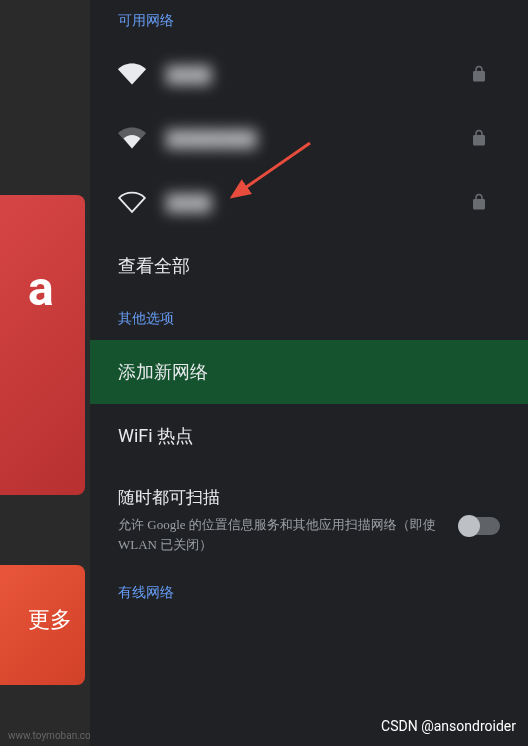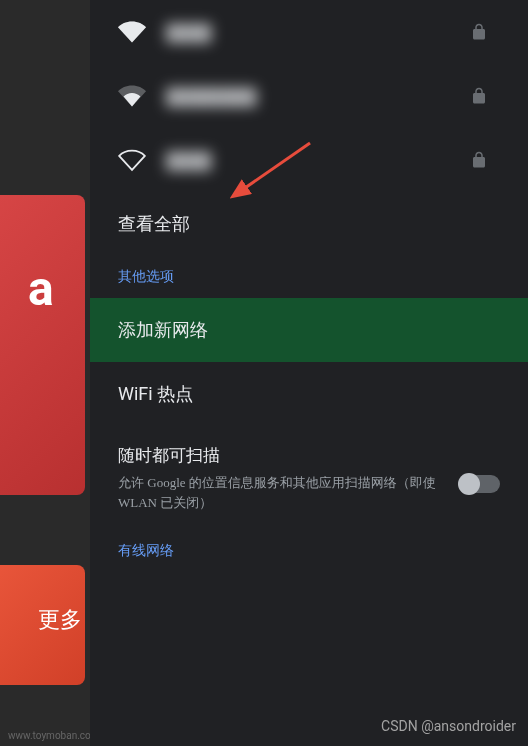--- a/index.html
+++ b/index.html
@@ -44,21 +44,21 @@
       position: absolute;
       left: 0;
       top: 565px;
       width: 85px;
       height: 120px;
       background: linear-gradient(135deg, #e8553a, #d14028);
       border-radius: 0 8px 8px 0;
     }
     .bg-more {
       position: absolute;
-      left: 38px;
+      left: 28px;
       top: 605px;
       color: #fff;
       font-size: 22px;
     }
     .bg-footer {
       position: absolute;
       left: 0;
       bottom: 0;
       width: 100%;
       height: 20px;
@@ -166,36 +166,37 @@
     .arrow {
       position: absolute;
       left: 230px;
       top: 135px;
       pointer-events: none;
     }
     .watermark {
       position: absolute;
       right: 12px;
       bottom: 12px;
-      color: #a3a3a3;
+      color: #ffffff;
       font-size: 14px;
     }
   </style>
 </head>
 <body>
 
 <div class="bg-left"></div>
 <div class="bg-card-1"></div>
 <div class="bg-a-letter">a</div>
 <div class="bg-card-2"></div>
 <div class="bg-more">更多</div>
 <div class="bg-footer">www.toymoban.com</div>
 
 <div class="panel">
 
+  <div class="section-header">可用网络</div>
 
   <div class="network-item">
     <span class="wifi-icon">
       <svg viewBox="0 0 24 24" width="28" height="28">
           <path fill="#e8eaed" d="M12 3C7 3 2.7 5 0 8l12 13 12-13c-2.7-3-7-5-12-5z" opacity="0.3"></path>
           <path fill="#e8eaed" d="M12 3C7 3 2.7 5 0 8l12 13 12-13c-2.7-3-7-5-12-5z"></path>
         </svg>
     </span>
     <span class="network-name blurred">████</span>
     <span class="lock-icon">

